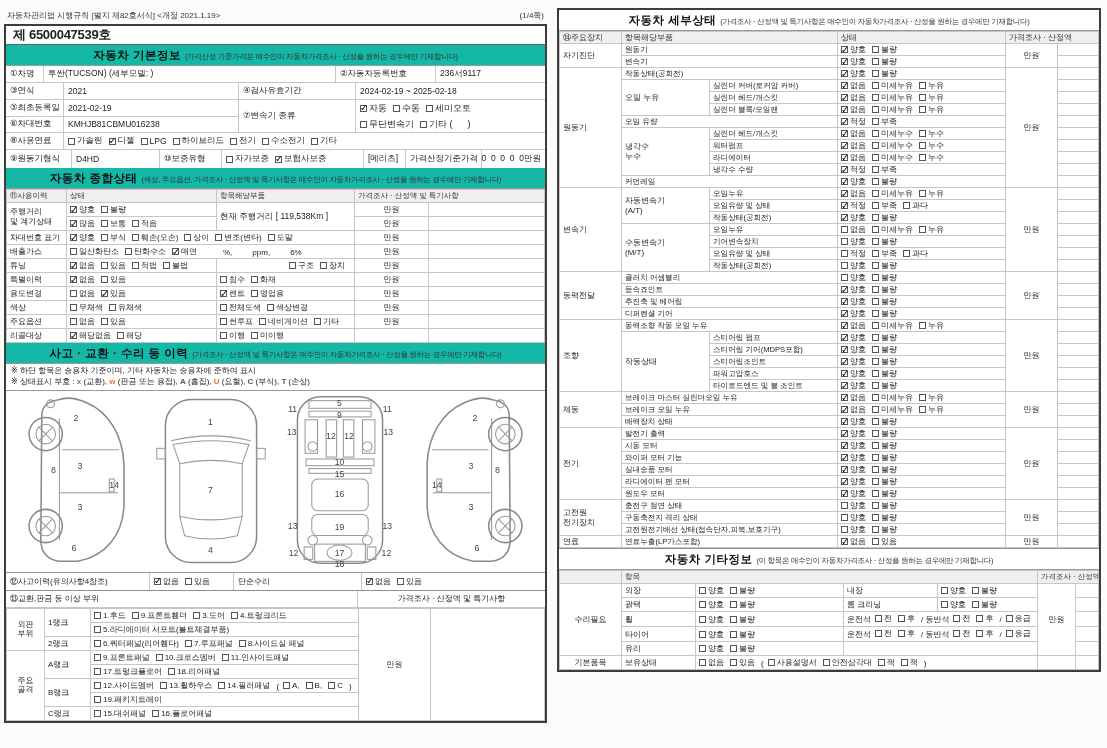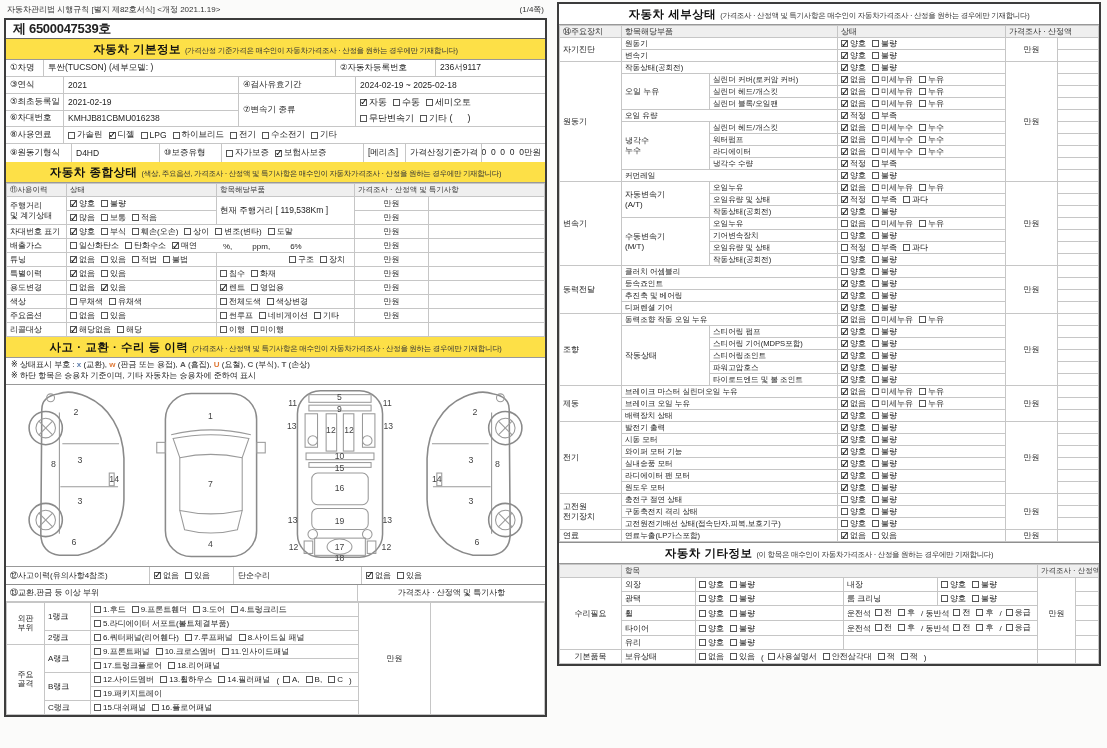--- a/index.html
+++ b/index.html
@@ -1,28 +1,28 @@
 <!DOCTYPE html>
 <html><head>
 <meta charset="utf-8">
 <style>
 *{margin:0;padding:0;box-sizing:border-box}
 html,body{width:1107px;height:748px;overflow:hidden}
 body{background:#fbfbfa;font-family:"Liberation Sans","DejaVu Sans",sans-serif;color:#222;position:relative;font-size:9px}
-.page{position:absolute;top:2px}
+.page{position:absolute;top:8px}
 #page1{left:4px;width:543px}
 #page2{left:557px;width:544px}
 .meta{display:flex;justify-content:space-between;font-size:8px;color:#333;padding:2px 3px 3px}
 .sheet{border:2px solid #3c3c3c;background:#fff}
 .titlebar{display:flex;border-bottom:1.5px solid #666}
 .docno{width:148px;font-weight:bold;font-size:13px;display:flex;align-items:center;padding-left:7px;letter-spacing:-.3px}
 .titlebox{flex:1;text-align:center;padding:3px 4px 2px}
 .title-line{font-size:13px;font-weight:bold;letter-spacing:-.6px;display:flex;align-items:center;justify-content:center;gap:3px}
 .tnote{font-size:7.5px;color:#444;margin-top:2px;letter-spacing:-.3px}
-.sechdr{background:#fde047;border-bottom:1px solid #999;text-align:center;padding:2.5px 0;font-size:7.5px;color:#333;letter-spacing:-.3px}
+.sechdr{background:#14b8a6;border-bottom:1px solid #999;text-align:center;padding:2.5px 0;font-size:7.5px;color:#333;letter-spacing:-.3px}
 .sechdr b{font-size:11.5px;letter-spacing:.5px;margin-right:4px;color:#111}
 .whdr{background:#fff}
 table{border-collapse:collapse;width:100%;table-layout:fixed}
 td{border:1px solid #c6c6c6;font-size:8px;padding:1px 3px;overflow:hidden;white-space:nowrap;height:14px;color:#222}
 td.hd{background:#efefef;color:#333;height:12px;font-size:7.5px}
 td.mw{text-align:center;color:#333}
 td.ml{white-space:pre-line;line-height:1.15}
 tr.gfirst td{border-top:1px solid #8f8f8f}
 .brow{display:flex;border-bottom:1px solid #c6c6c6;align-items:stretch}
 .bcell{border-right:1px solid #c6c6c6;padding:1px 4px;display:flex;align-items:center;overflow:hidden;font-size:8.5px;white-space:nowrap}
@@ -378,22 +378,22 @@
               <td class="mw"></td>
               <td></td>
             </tr>
           </tbody>
         </table>
       </div>
     <div class="sechdr">
       <b>사고 · 교환 · 수리 등 이력</b><span>(가격조사 · 산정액 및 특기사항은 매수인이 자동차가격조사 · 산정을 원하는 경우에만 기재합니다)</span>
     </div>
     <div class="legend" id="legendBox">
+        <div>※ 하단 항목은 승용차 기준이며, 기타 자동차는 승용차에 준하여 표시</div>
         <div><span>※ 상태표시 부호 : </span><b style="color:#5f7fae">x</b> <span>(교환), </span><b style="color:#e07b39">w</b> <span>(판금 또는 용접), </span><b style="color:#555555">A</b> <span>(흠집), </span><b style="color:#e07b39">U</b> <span>(요철), </span><b style="color:#555555">C</b> <span>(부식), </span><b style="color:#555555">T</b> <span>(손상) </span></div>
-        <div>※ 하단 항목은 승용차 기준이며, 기타 자동차는 승용차에 준하여 표시</div>
       </div>
     <div class="diagwrap" id="diagBox">
         <svg viewBox="0 0 130 180" width="128">
           <g>
             <path class="car" d="M46,7 C34,9 29,15 29,23 L28,150 C28,163 35,171 47,172 L66,172 C94,167 112,145 113,115 L113,73 C112,44 98,20 75,10 C64,5 54,4 46,7 Z"></path>
             <circle class="thin" cx="38" cy="11" r="4"></circle>
             <line class="thin" x1="50" y1="58" x2="108" y2="58"></line>
             <line class="thin" x1="48" y1="102" x2="107" y2="102"></line>
             <line class="thin" x1="47" y1="26" x2="47" y2="150"></line>
             <rect class="thin" x="98" y="88" width="5" height="13"></rect>

